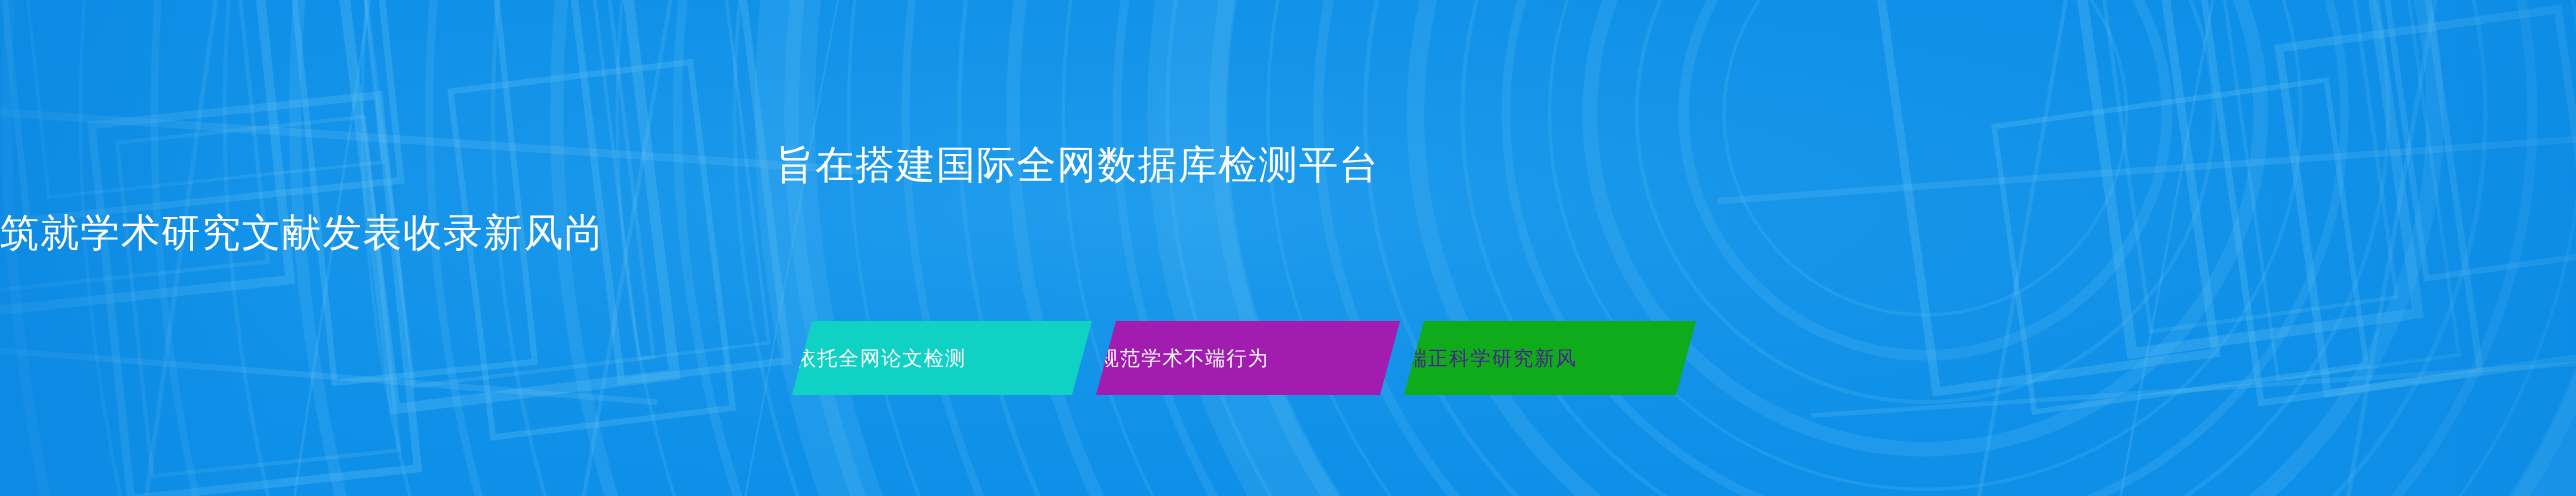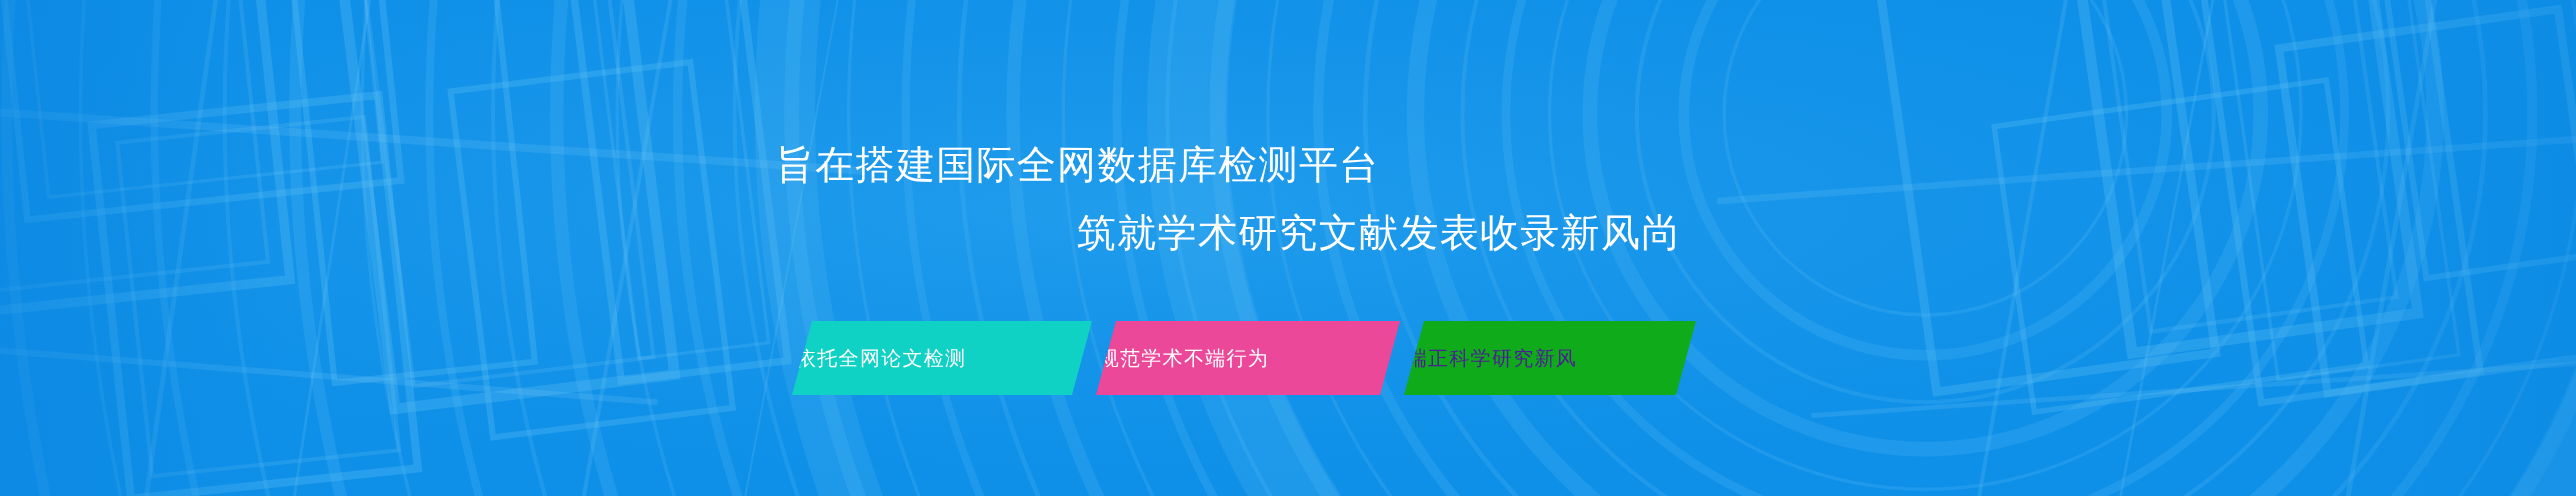--- a/index.html
+++ b/index.html
@@ -23,21 +23,21 @@
     color:#ffffff;
     font-size:39px;
     line-height:68px;
     letter-spacing:1.3px;
     font-weight:400;
     white-space:nowrap;
     user-select:none;
   }
   .hl-line{display:block;}
   .hl-line-1{padding-left:775px;}
-  .hl-line-2{padding-left:1077px;}
+  .hl-line-2{}
 
   
   .tagbar{
     position:absolute;left:792px;top:321px;height:74px;
     display:flex;align-items:stretch;
   }
   .tag{
     position:relative;height:74px;
     display:flex;align-items:center;justify-content:flex-start;
     color:#ffffff;font-size:20px;letter-spacing:1.3px;
@@ -200,21 +200,21 @@
       <span class="hl-line hl-line-1">旨在搭建国际全网数据库检测平台</span>
       <span class="hl-line hl-line-2">筑就学术研究文献发表收录新风尚</span>
     </div>
 
     <div class="tagbar">
 
       <div class="tag tag-1" style="background: rgb(15, 209, 196); color: rgb(255, 255, 255);">
         <span class="tag-label">依托全网论文检测</span>
       </div>
 
-      <div class="tag tag-2" style="background: #ec4899; color: rgb(255, 255, 255);">
+      <div class="tag tag-2" style="background: #a21caf; color: rgb(255, 255, 255);">
         <span class="tag-label">规范学术不端行为</span>
       </div>
 
       <div class="tag tag-3" style="background: rgb(16, 171, 27); color: #4c1d95;">
         <span class="tag-label">端正科学研究新风</span>
       </div>
 
     </div>
 
   </div>

